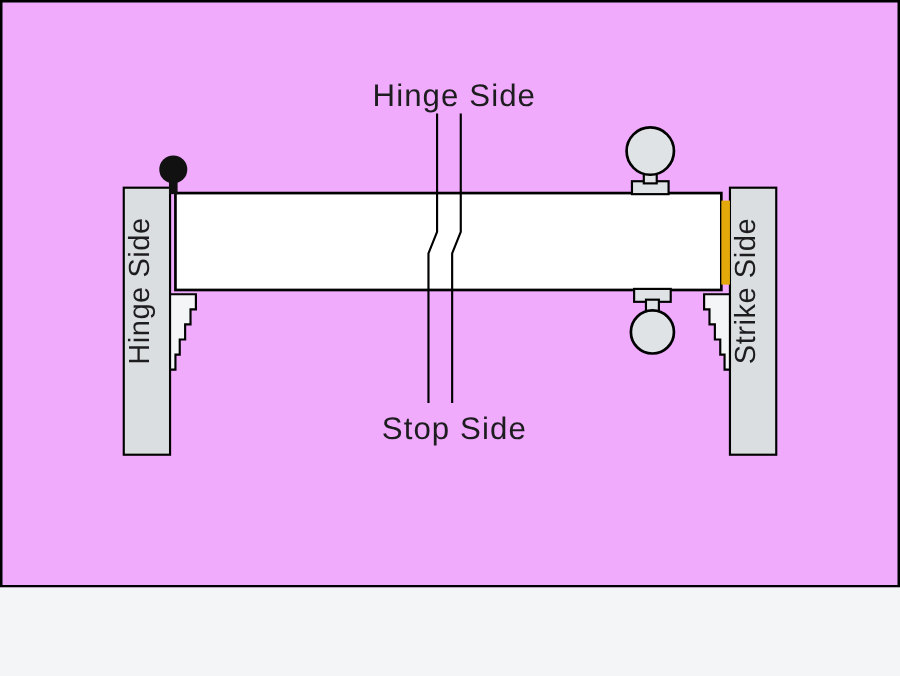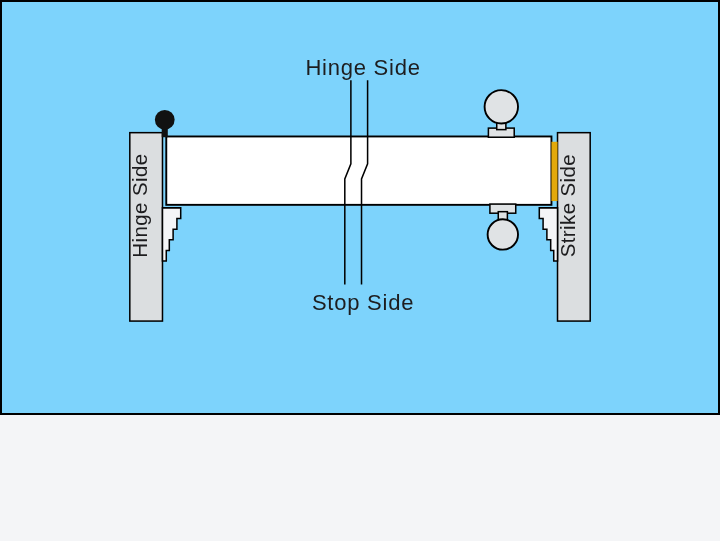--- a/index.html
+++ b/index.html
@@ -4,23 +4,23 @@
 <style>
   html, body {
     margin: 0;
     padding: 0;
     background: #f4f5f7;
     font-family: "Liberation Sans", sans-serif;
   }
   .canvas {
     position: relative;
     width: 720px;
-    height: 415px;
+    height: 470px;
     box-sizing: border-box;
-    background: #7dd3fc;
+    background: #f0abfc;
     border: 2px solid #000;
     overflow: hidden;
   }
   .canvas svg {
     display: block;
     width: 100%;
     height: 100%;
   }
   text {
     font-family: "Liberation Sans", sans-serif;

